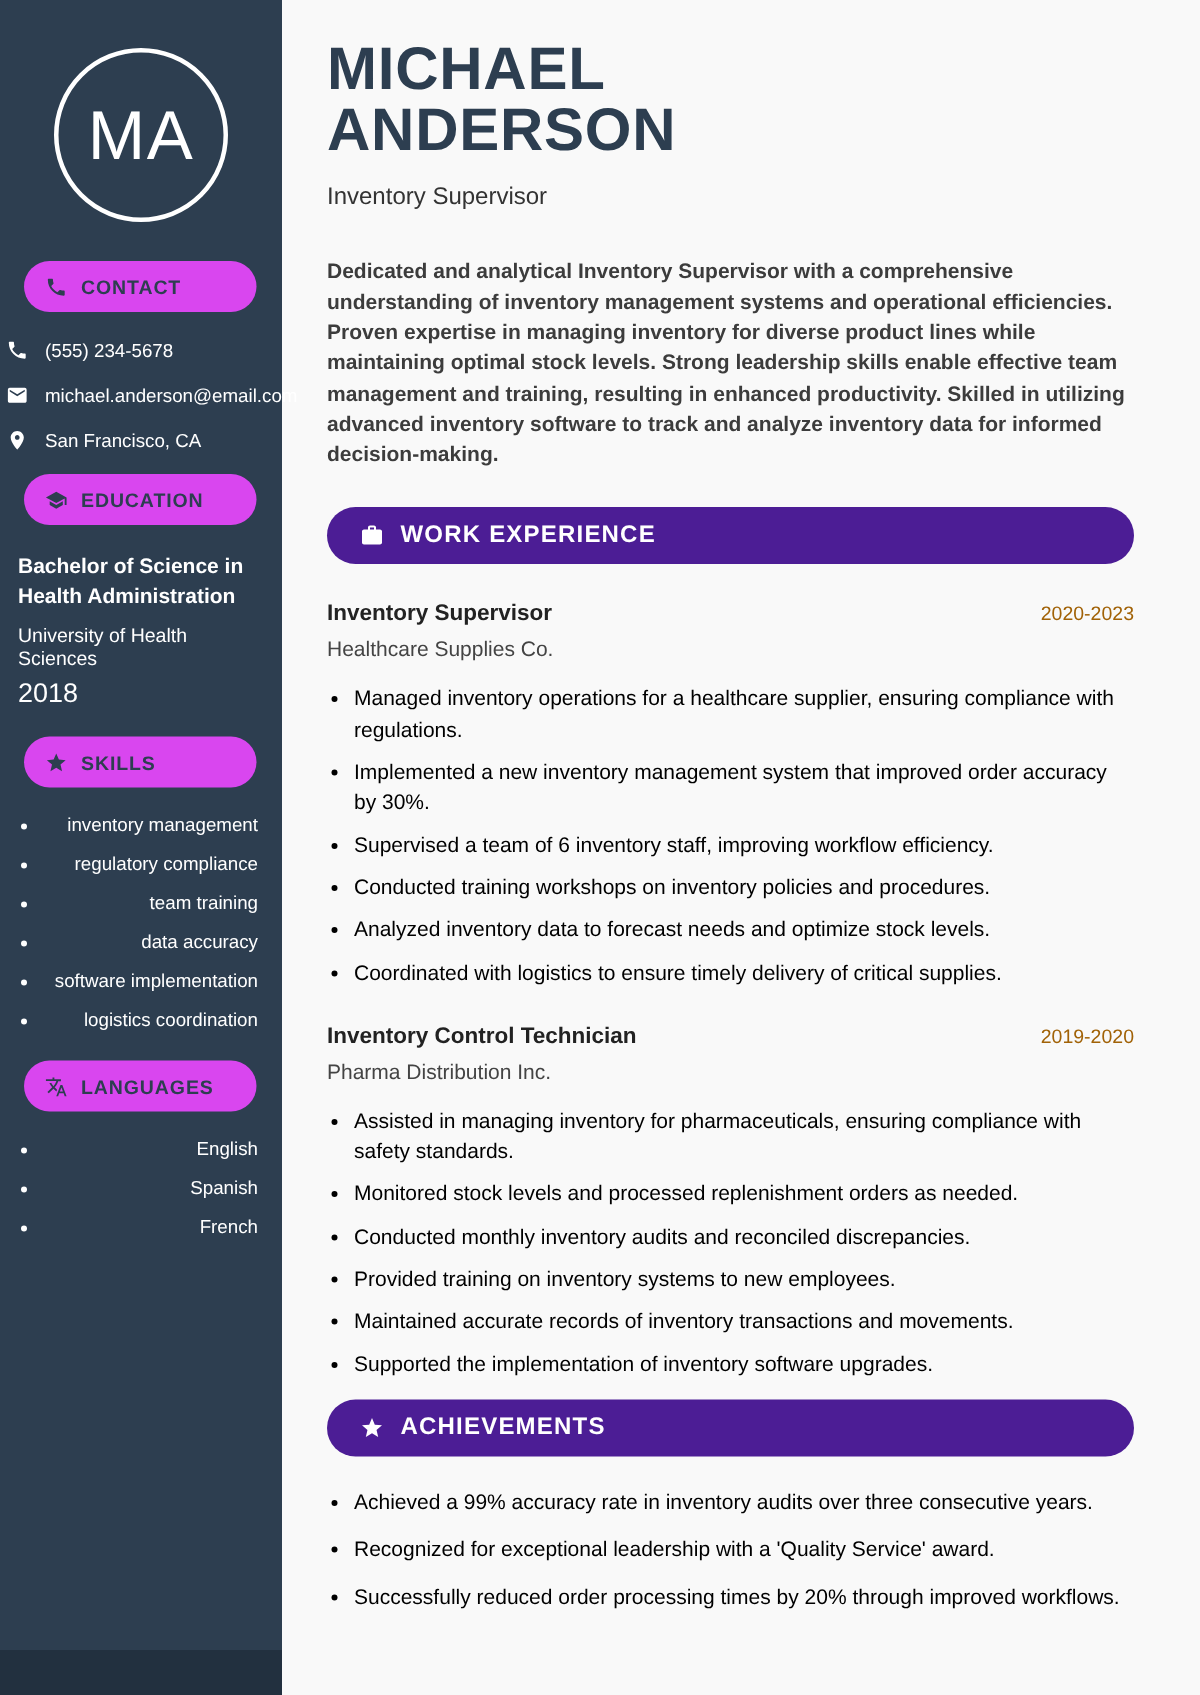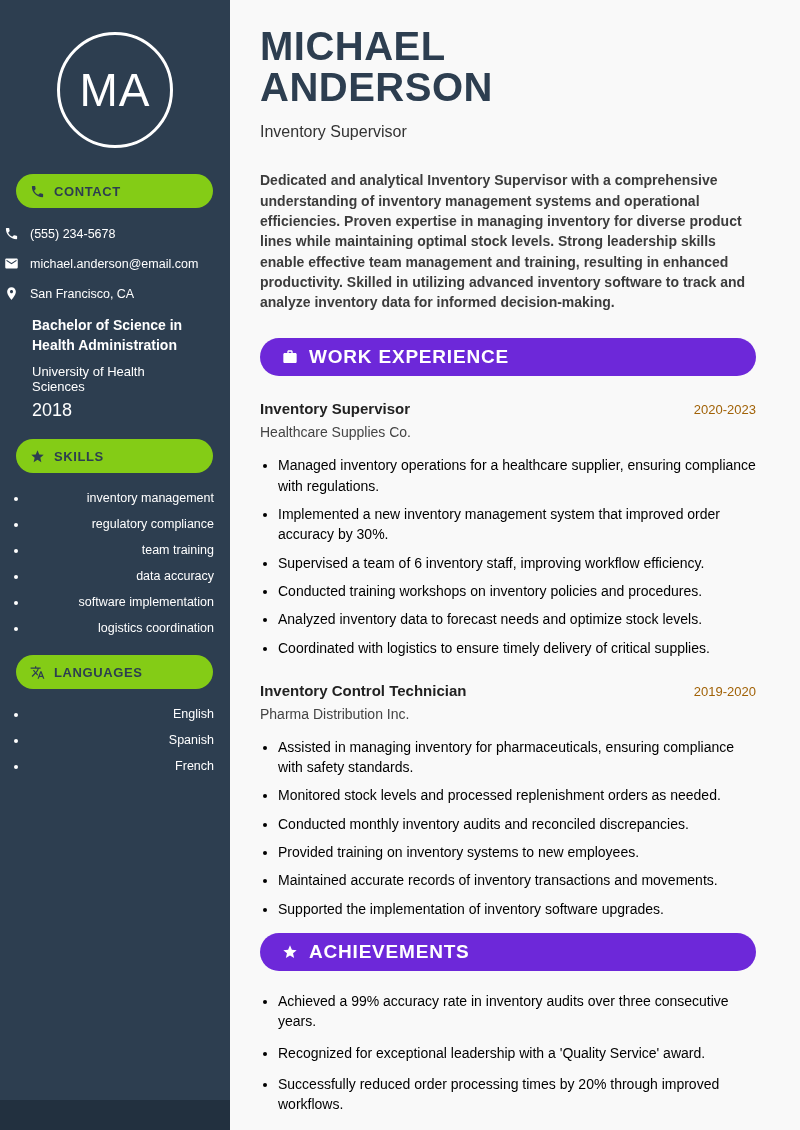--- a/index.html
+++ b/index.html
@@ -7,79 +7,79 @@
   body {
     font-family:"Liberation Sans", sans-serif;
     display:flex;
     background:#f4f4f4;
     overflow:hidden;
     color:#333;
   }
   
   .sidebar {
     position:relative;
-    width:230px;
+    width:188px;
     flex-shrink:0;
     background:#2d3e50;
     color:#fff;
     padding-top:32px;
   }
   .sidebar-footer {
     position:absolute; bottom:0; left:0; width:100%; height:30px;
     background:#22303f;
   }
   .avatar {
     width:116px; height:116px;
     border:3px solid #fff; border-radius:50%;
     margin:0 auto 26px auto;
     display:flex; align-items:center; justify-content:center;
     font-size:46px; letter-spacing:1px; color:#fff; font-weight:400;
   }
   .side-pill {
-    background:#84cc16; color:#2d3e50;
+    background:#d946ef; color:#2d3e50;
     border-radius:18px; height:34px;
     margin:0 17px 18px 16px;
     display:flex; align-items:center; gap:9px;
     padding:0 14px;
     font-weight:bold; font-size:13px; letter-spacing:0.6px;
   }
   .side-pill .icon svg { width:15px; height:15px; display:block; fill:#2d3e50; }
   .side-section { margin-bottom:14px; }
   .contact-row {
     display:flex; align-items:center; gap:11px;
     padding:0 4px; margin-bottom:15px;
     font-size:12.5px;
   }
   .contact-row .icon svg { width:15px; height:15px; display:block; fill:#fff; }
-  .edu-block { padding:0 32px; margin-bottom:18px; }
+  .edu-block { padding:0 12px; margin-bottom:18px; }
   .edu-degree { font-weight:bold; font-size:14px; line-height:1.4; margin-bottom:9px; }
   .edu-school { font-size:13px; margin-bottom:6px; }
   .edu-year { font-size:18px; }
   ul.side-list {
     list-style:disc outside;
     margin:0 16px 20px 28px;
     font-size:12.5px;
   }
   ul.side-list li { margin-bottom:12px;text-align:right; }
   
   .main {
     flex:1;
     background:#f9f9f9;
     padding:26px 44px 0 30px;
   }
   .name { color:#2d3e50; font-size:40px; font-weight:800; line-height:1.03; letter-spacing:0.5px; }
   .name span { display:block; }
   .job-subtitle { font-size:16px; color:#333; margin-top:15px; }
   .summary { margin-top:29px; font-size:14px; line-height:1.45; color:#3c3c3c;font-weight:bold; }
   .banner {
-    background:#6d28d9; color:#fff;
+    background:#4c1d95; color:#fff;
     border-radius:20px; height:38px;
     display:flex; align-items:center; gap:11px;
     padding:0 22px;
-    font-weight:bold; font-size:19px; letter-spacing:0.8px;
+    font-weight:bold; font-size:16px; letter-spacing:0.8px;
   }
   .banner .icon svg { width:16px; height:16px; display:block; fill:#fff; }
   .banner.work { margin-top:26px; }
   .banner.ach { margin-top:14px; }
   .job-header { display:flex; justify-content:space-between; align-items:baseline; margin-top:24px; }
   .job-title { font-size:15px; font-weight:bold; color:#222; }
   .job-dates { font-size:13px; color:#a16207;margin-left:11px; }
   .job-company { font-size:14px; color:#444; margin-top:7px; }
   ul.bullets {
     list-style:disc outside;
@@ -127,20 +127,28 @@
       <span class="icon">
         <svg viewBox="0 0 24 24">
             <path d="M12 2C8.13 2 5 5.13 5 9c0 5.25 7 13 7 13s7-7.75 7-13c0-3.87-3.13-7-7-7zm0 9.5c-1.38 0-2.5-1.12-2.5-2.5s1.12-2.5 2.5-2.5 2.5 1.12 2.5 2.5-1.12 2.5-2.5 2.5z"></path>
           </svg>
       </span>
       <span>San Francisco, CA</span>
     </div>
   </div>
 
   <div class="side-section">
+    <div class="side-pill">
+      <span class="icon">
+        <svg viewBox="0 0 24 24">
+            <path d="M12 3L1 9l11 6 9-4.91V17h2V9L12 3zM5 13.18v4L12 21l7-3.82v-4L12 17l-7-3.82z"></path>
+          </svg>
+      </span>
+      <span>EDUCATION</span>
+    </div>
     <div class="edu-block">
       <div class="edu-degree">Bachelor of Science in Health Administration</div>
       <div class="edu-school">University of Health Sciences</div>
       <div class="edu-year">2018</div>
     </div>
   </div>
 
   <div class="side-section">
     <div class="side-pill">
       <span class="icon">

